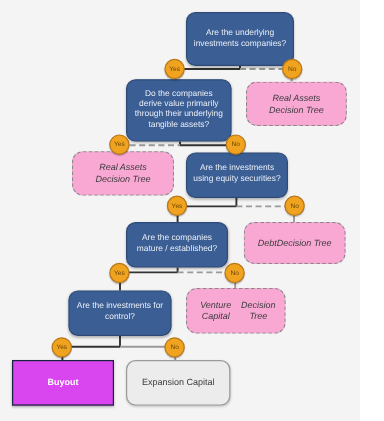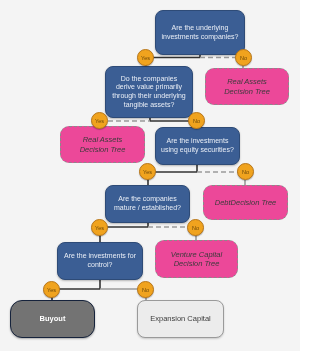--- a/index.html
+++ b/index.html
@@ -35,44 +35,43 @@
   }
   .q-node {
     background: #3b5e94;
     border: 1px solid #2e4b77;
     border-radius: 8px;
     color: #e9eef6;
     font-size: 7px;
     box-shadow: 0 1px 2px rgba(0,0,0,0.25);
   }
   .tree-node {
-    background: #ec4899;
+    background: #f9a8d4;
     border: 1.5px dashed #8a8a8a;
     border-radius: 9px;
     color: #3b3b3b;
     font-size: 7.5px;
     font-style: italic;
   }
   .outcome-primary {
-    background: #737373;
+    background: #d946ef;
     border: 1px solid #16233c;
-    border-radius: 12px;
+    border-radius: 0;
     color: #ffffff;
     font-size: 7.5px;
     font-weight: bold;
     box-shadow: 0 1px 2px rgba(0,0,0,0.3);
   }
   .outcome-secondary {
     background: #ececec;
     border: 1px solid #9a9a9a;
     border-radius: 8px;
     color: #3b3b3b;
     font-size: 7.5px;
     box-shadow: 0 1px 2px rgba(0,0,0,0.18);
-    margin-left: 32px;
   }
   .badge {
     position: absolute;
     width: 17px;
     height: 17px;
     border-radius: 50%;
     background: #f0a31e;
     border: 1.2px solid #b9771a;
     color: #6b4708;
     font-size: 5.5px;
@@ -178,21 +177,21 @@
     <span>Yes</span>
   </div>
   <div class="badge" style="left:187px; top:219px;">
     <span>No</span>
   </div>
 
   <div class="node q-node" style="left:57px; top:242px; width:86px; height:38px;">
     <span>Are the investments for control?</span>
   </div>
 
-  <div class="node tree-node" style="left:155px; top:240px; width:83px; height:38px; flex-direction:column;">
+  <div class="node tree-node" style="left:155px; top:240px; width:83px; height:38px; flex-direction:row;">
     <span>Venture Capital</span>
     <span>Decision Tree</span>
   </div>
 
   <div class="badge" style="left:43px; top:281px;">
     <span>Yes</span>
   </div>
   <div class="badge" style="left:137px; top:281px;">
     <span>No</span>
   </div>

